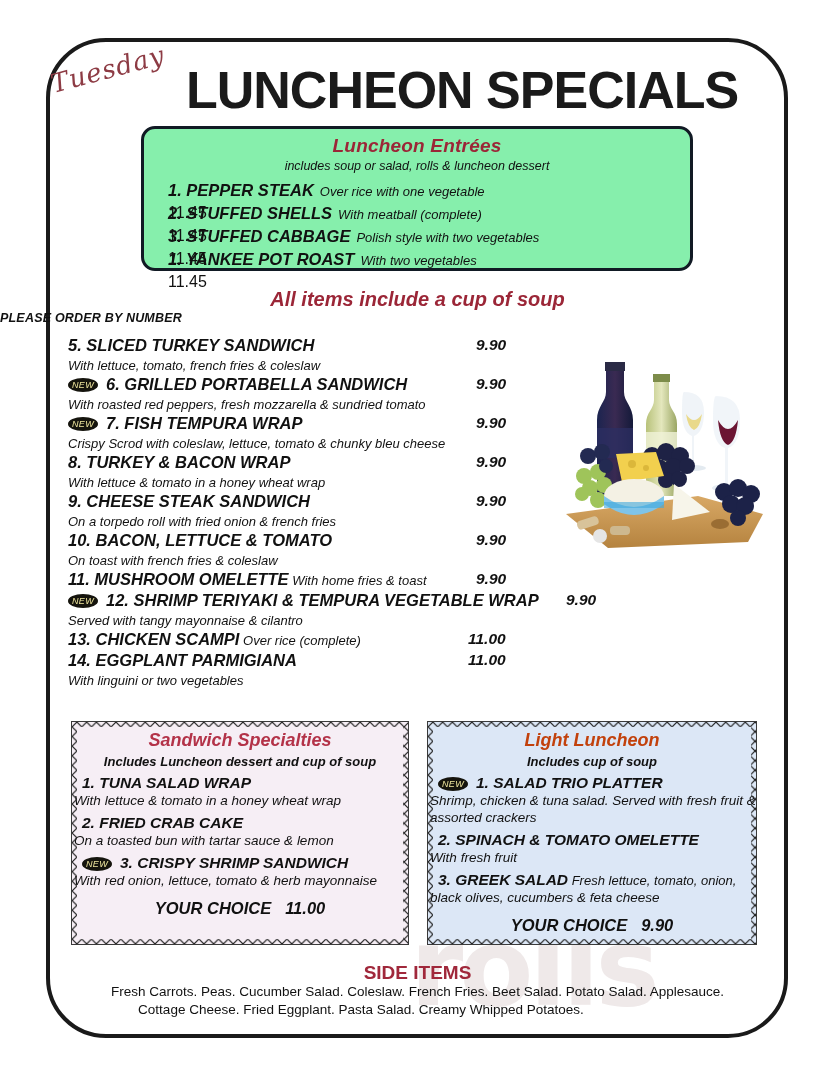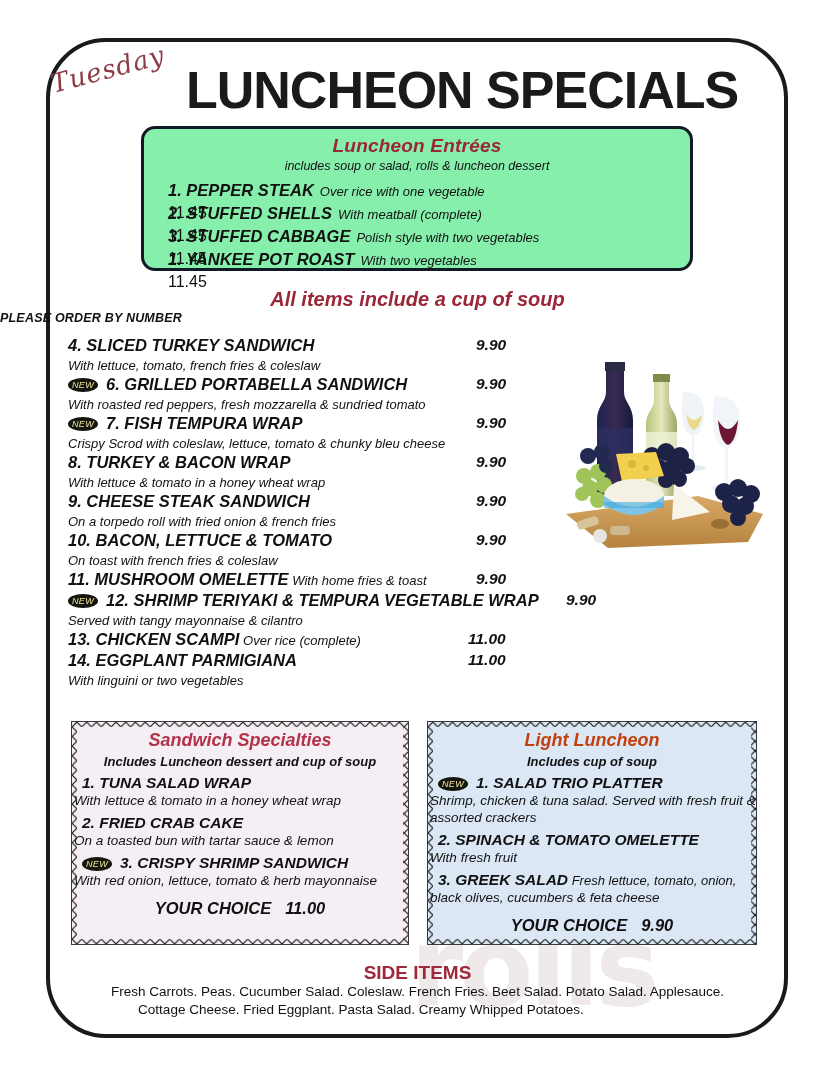--- a/index.html
+++ b/index.html
@@ -119,21 +119,21 @@
             <span class="ds">With two vegetables</span>
           </div><span class="pr">11.45</span></div>
       </div>
   </div>
 
   <div class="mid-h">All items include a cup of soup</div>
   <div class="mid-s">PLEASE ORDER BY NUMBER</div>
 
   <div class="mainlist" id="main-list">
       <div class="mrow">
-        <div class="mname">4. SLICED TURKEY SANDWICH</div>
+        <div class="mname">5. SLICED TURKEY SANDWICH</div>
         <div class="mprice" style="left: 408px;">9.90</div>
       </div>
       <div class="mdesc">With lettuce, tomato, french fries &amp; coleslaw</div>
       <div class="mrow">
         <span class="newbadge nb-abs">NEW</span>
         <div class="mname ind" style="left: 38px;">6. GRILLED PORTABELLA SANDWICH</div>
         <div class="mprice" style="left: 408px;">9.90</div>
       </div>
       <div class="mdesc">With roasted red peppers, fresh mozzarella &amp; sundried tomato</div>
       <div class="mrow">

